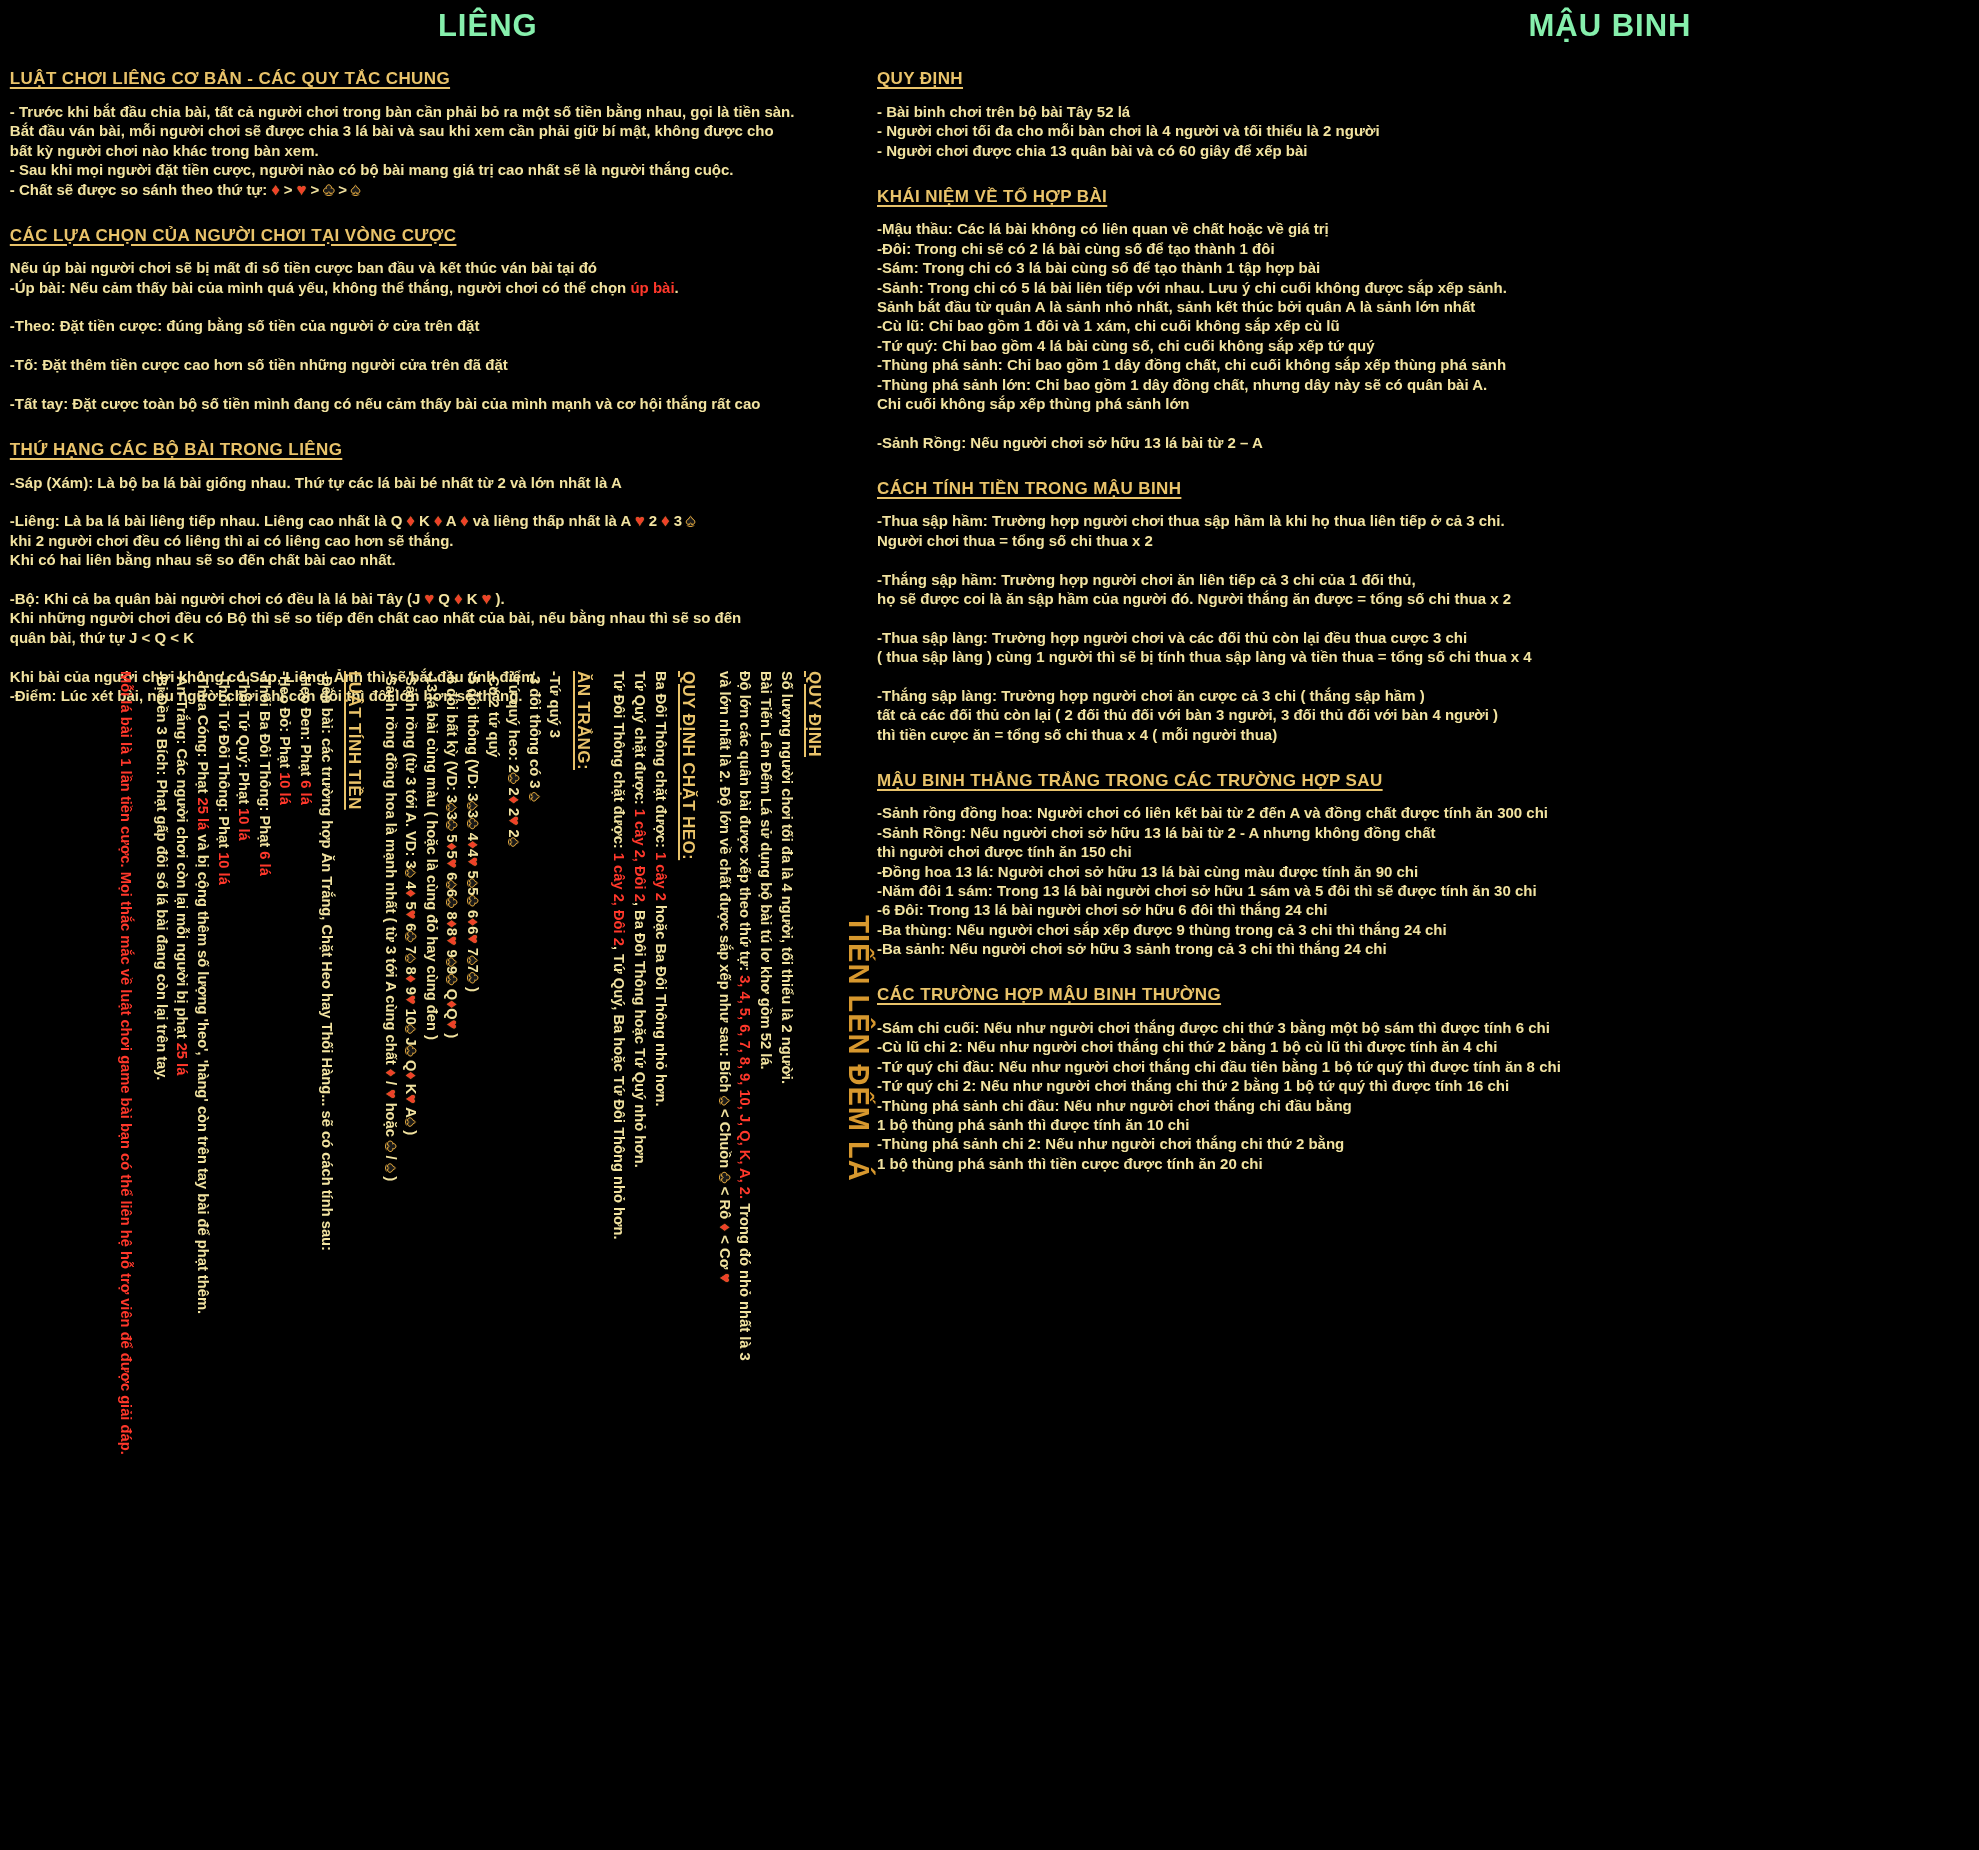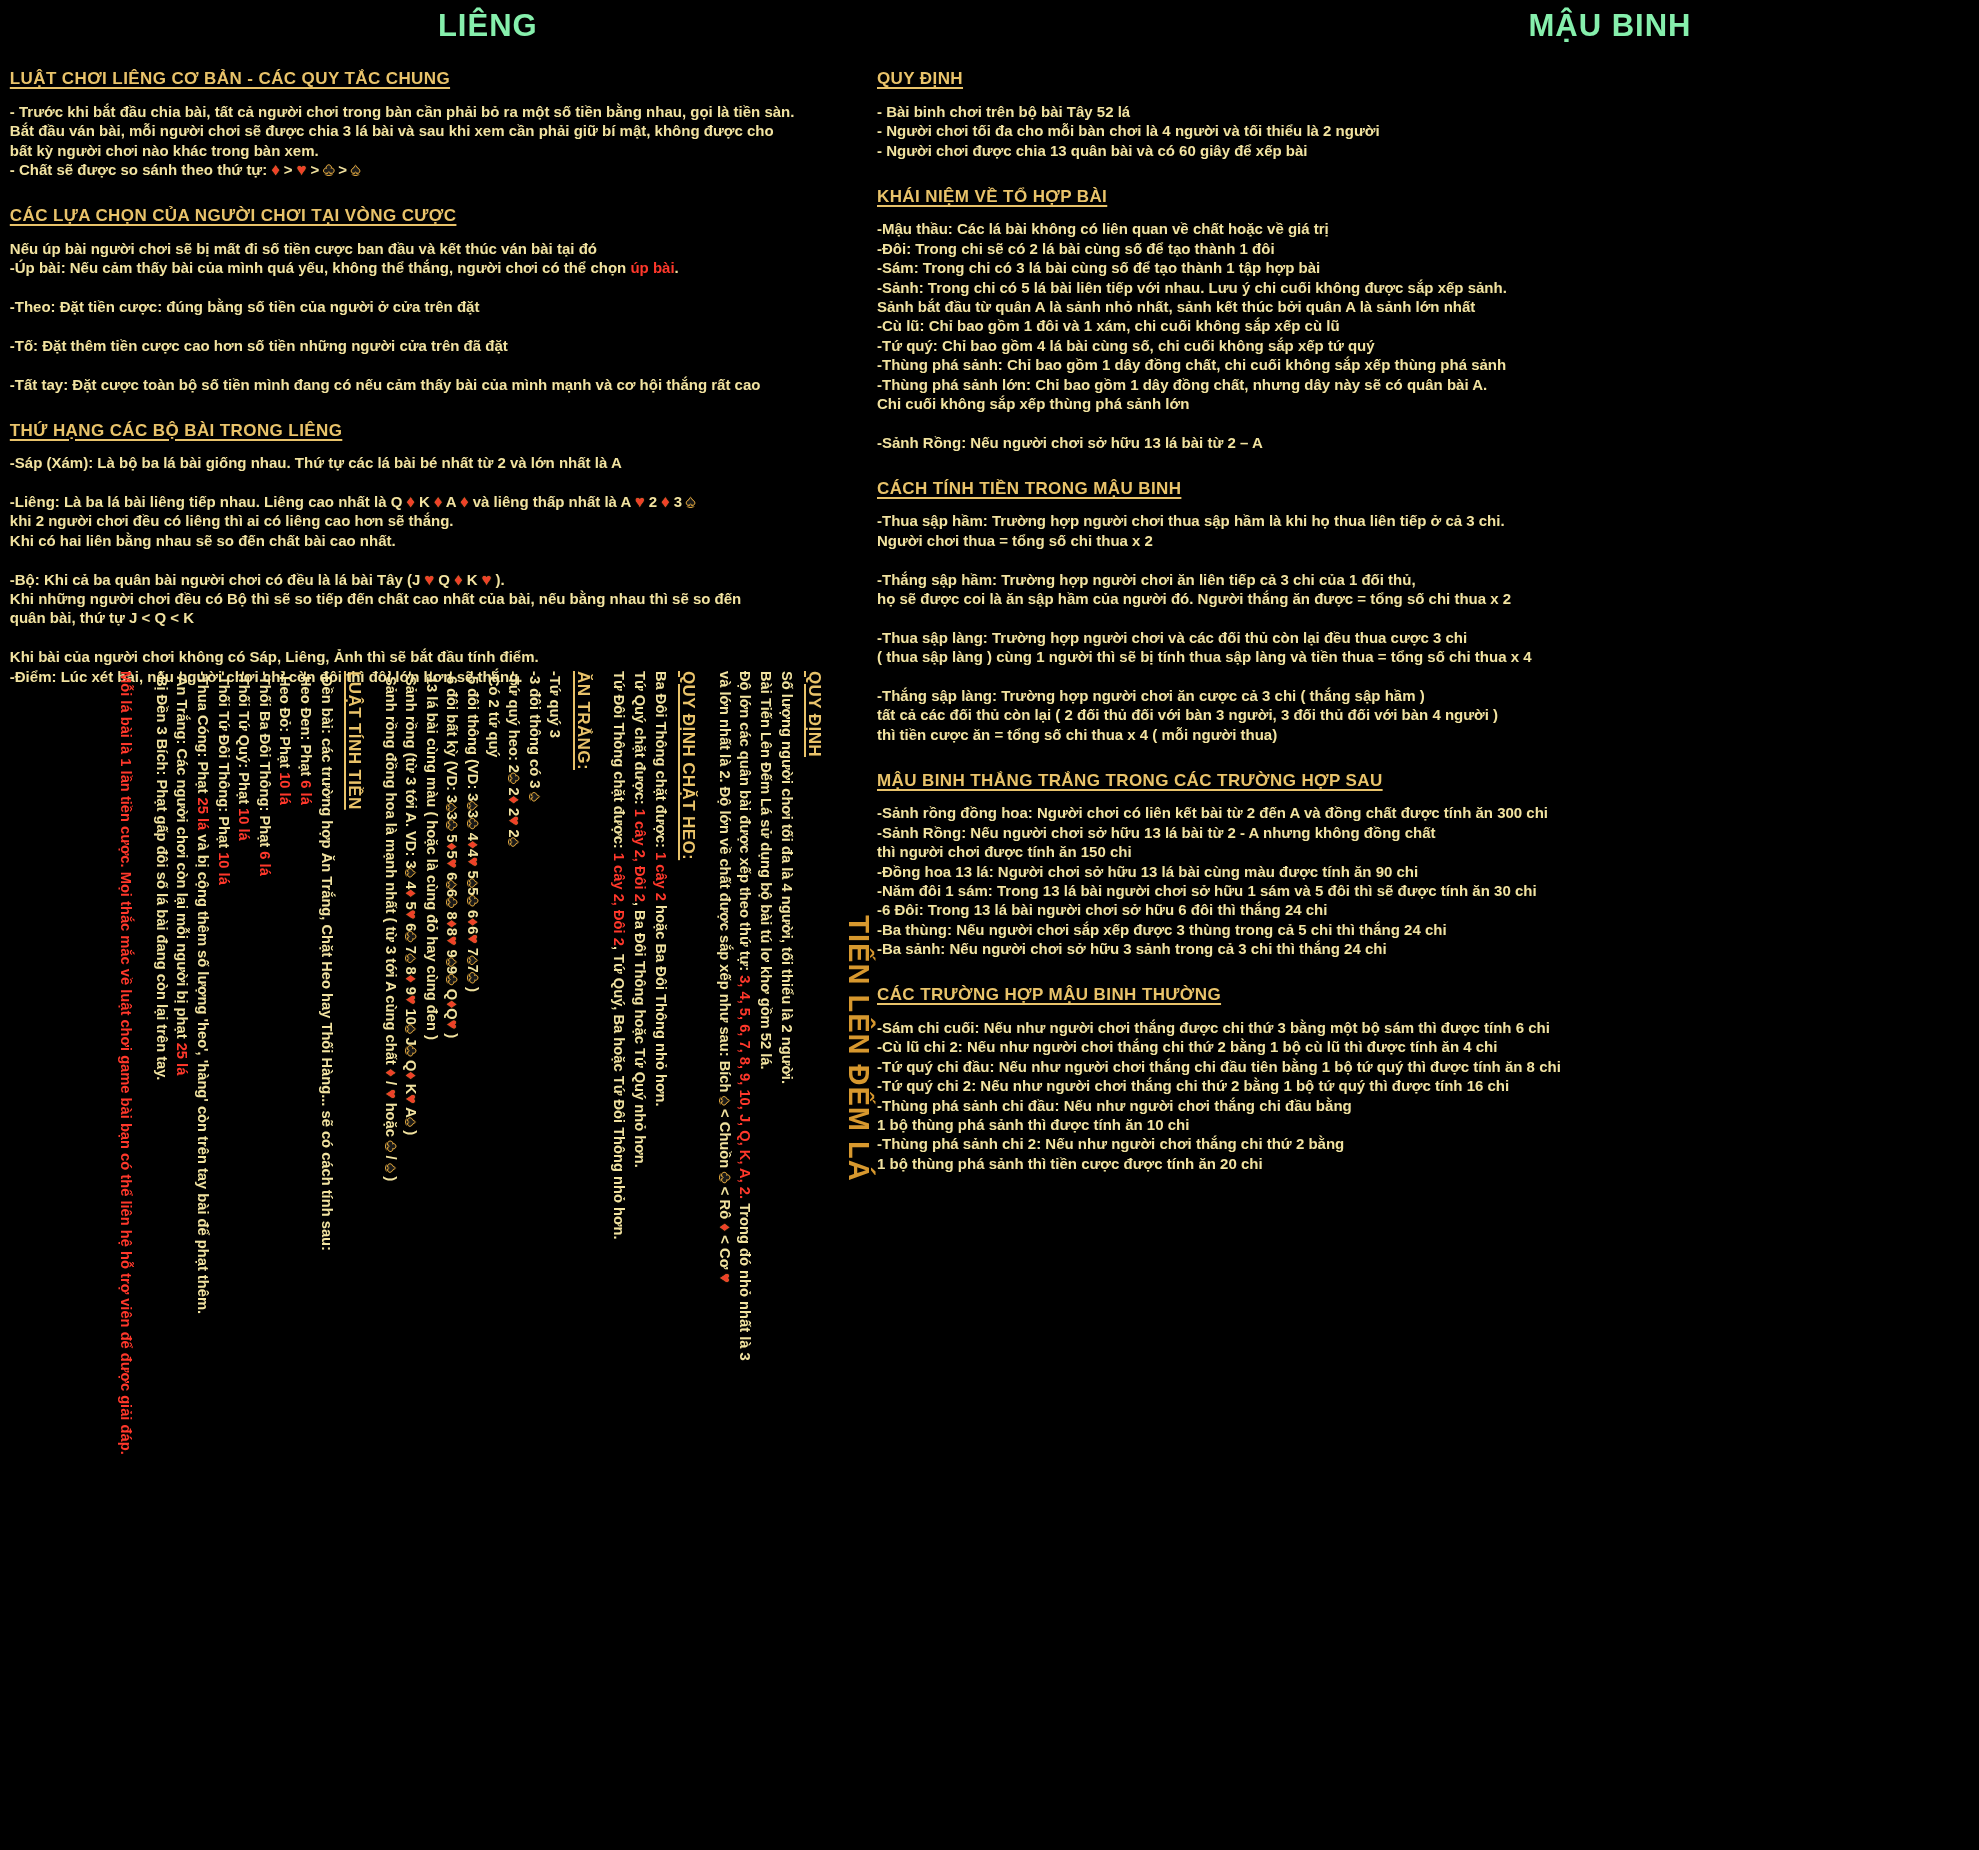--- a/index.html
+++ b/index.html
@@ -29,20 +29,21 @@
 
 <div class="canvas">
 
   <section class="col col-left">
     <h1 class="col-title">LIÊNG</h1>
     <div id="lieng-sections">
         <div class="sec-heading">LUẬT CHƠI LIÊNG CƠ BẢN - CÁC QUY TẮC CHUNG</div>
         <div class="rule-line">- Trước khi bắt đầu chia bài, tất cả người chơi trong bàn cần phải bỏ ra một số tiền bằng nhau, gọi là tiền sàn.</div>
         <div class="rule-line">  Bắt đầu ván bài, mỗi người chơi sẽ được chia 3 lá bài và sau khi xem cần phải giữ bí mật, không được cho</div>
         <div class="rule-line">  bất kỳ người chơi nào khác trong bàn xem.</div>
+        <div class="rule-line">- Sau khi mọi người đặt tiền cược, người nào có bộ bài mang giá trị cao nhất sẽ là người thắng cuộc.</div>
         <div class="rule-line">- Chất sẽ được so sánh theo thứ tự: <span class="sr">♦</span> &gt; <span class="sr">♥</span> &gt; <span class="sb">♣</span> &gt; <span class="sb">♠</span></div>
         <div class="sec-heading">CÁC LỰA CHỌN CỦA NGƯỜI CHƠI TẠI VÒNG CƯỢC</div>
         <div class="rule-line">Nếu úp bài người chơi sẽ bị mất đi số tiền cược ban đầu và kết thúc ván bài tại đó</div>
         <div class="rule-line">-Úp bài: Nếu cảm thấy bài của mình quá yếu, không thể thắng, người chơi có thể chọn <span class="red">úp bài</span>.</div>
         <div class="rule-line"></div>
         <div class="rule-line">-Theo: Đặt tiền cược: đúng bằng số tiền của người ở cửa trên đặt</div>
         <div class="rule-line"></div>
         <div class="rule-line">-Tố: Đặt thêm tiền cược cao hơn số tiền những người cửa trên đã đặt</div>
         <div class="rule-line"></div>
         <div class="rule-line">-Tất tay: Đặt cược toàn bộ số tiền mình đang có nếu cảm thấy bài của mình mạnh và cơ hội thắng rất cao</div>
@@ -95,21 +96,21 @@
         <div class="rule-line">-Thắng sập làng:  Trường hợp người chơi ăn cược cả 3 chi ( thắng sập hầm )</div>
         <div class="rule-line">tất cả các đối thủ còn lại ( 2 đối thủ đối với bàn 3 người, 3 đối thủ đối với bàn 4 người )</div>
         <div class="rule-line"> thì tiền cược ăn = tổng số chi thua x 4 ( mỗi người thua)</div>
         <div class="sec-heading">MẬU BINH THẮNG TRẮNG TRONG CÁC TRƯỜNG HỢP SAU</div>
         <div class="rule-line">-Sảnh rồng đồng hoa: Người chơi có liên kết bài từ 2 đến A và đồng chất được tính ăn 300 chi</div>
         <div class="rule-line">-Sảnh Rồng: Nếu người chơi sở hữu 13 lá bài từ 2 - A nhưng không đồng chất</div>
         <div class="rule-line">thì người chơi được tính ăn 150 chi</div>
         <div class="rule-line">-Đồng hoa 13 lá: Người chơi sở hữu 13 lá bài cùng màu được tính ăn 90 chi</div>
         <div class="rule-line">-Năm đôi 1 sám: Trong 13 lá bài người chơi sở hữu 1 sám và 5 đôi thì sẽ được tính ăn 30 chi</div>
         <div class="rule-line">-6 Đôi: Trong 13 lá bài người chơi sở hữu 6 đôi thì thắng 24 chi</div>
-        <div class="rule-line">-Ba thùng: Nếu người chơi sắp xếp được 3 thùng trong cả 5 chi thì thắng 24 chi</div>
+        <div class="rule-line">-Ba thùng: Nếu người chơi sắp xếp được 9 thùng trong cả 3 chi thì thắng 24 chi</div>
         <div class="rule-line">-Ba sảnh: Nếu người chơi sở hữu 3 sảnh trong cả 3 chi thì thắng 24 chi</div>
         <div class="sec-heading">CÁC TRƯỜNG HỢP MẬU BINH THƯỜNG</div>
         <div class="rule-line">-Sám chi cuối: Nếu như người chơi thắng được chi thứ 3 bằng một bộ sám thì được tính 6 chi</div>
         <div class="rule-line">-Cù lũ chi 2: Nếu như người chơi thắng chi thứ 2 bằng 1 bộ cù lũ thì được tính ăn 4 chi</div>
         <div class="rule-line">-Tứ quý chi đầu: Nếu như người chơi thắng chi đầu tiên bằng 1 bộ tứ quý thì được tính ăn 8 chi</div>
         <div class="rule-line">-Tứ quý chi 2: Nếu như người chơi thắng chi thứ 2 bằng 1 bộ tứ quý thì được tính 16 chi</div>
         <div class="rule-line">-Thùng phá sảnh chi đầu: Nếu như người chơi thắng chi đầu bằng</div>
         <div class="rule-line">1 bộ thùng phá sảnh thì được tính ăn 10 chi</div>
         <div class="rule-line">-Thùng phá sảnh chi 2: Nếu như người chơi thắng chi thứ 2 bằng</div>
         <div class="rule-line"> 1 bộ thùng phá sảnh thì tiền cược được tính ăn 20 chi</div>

